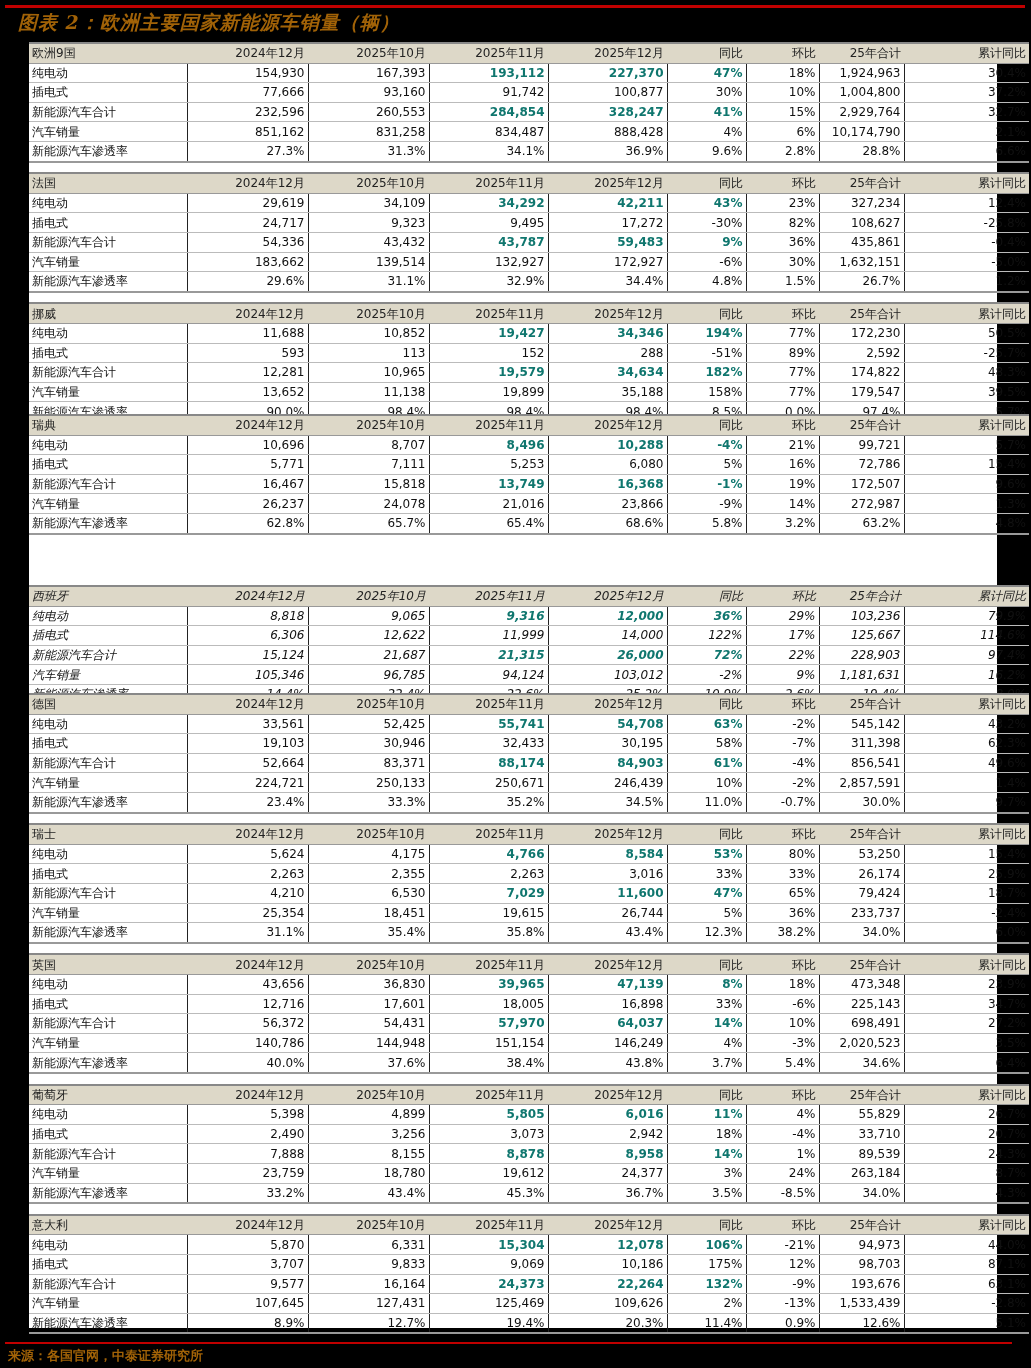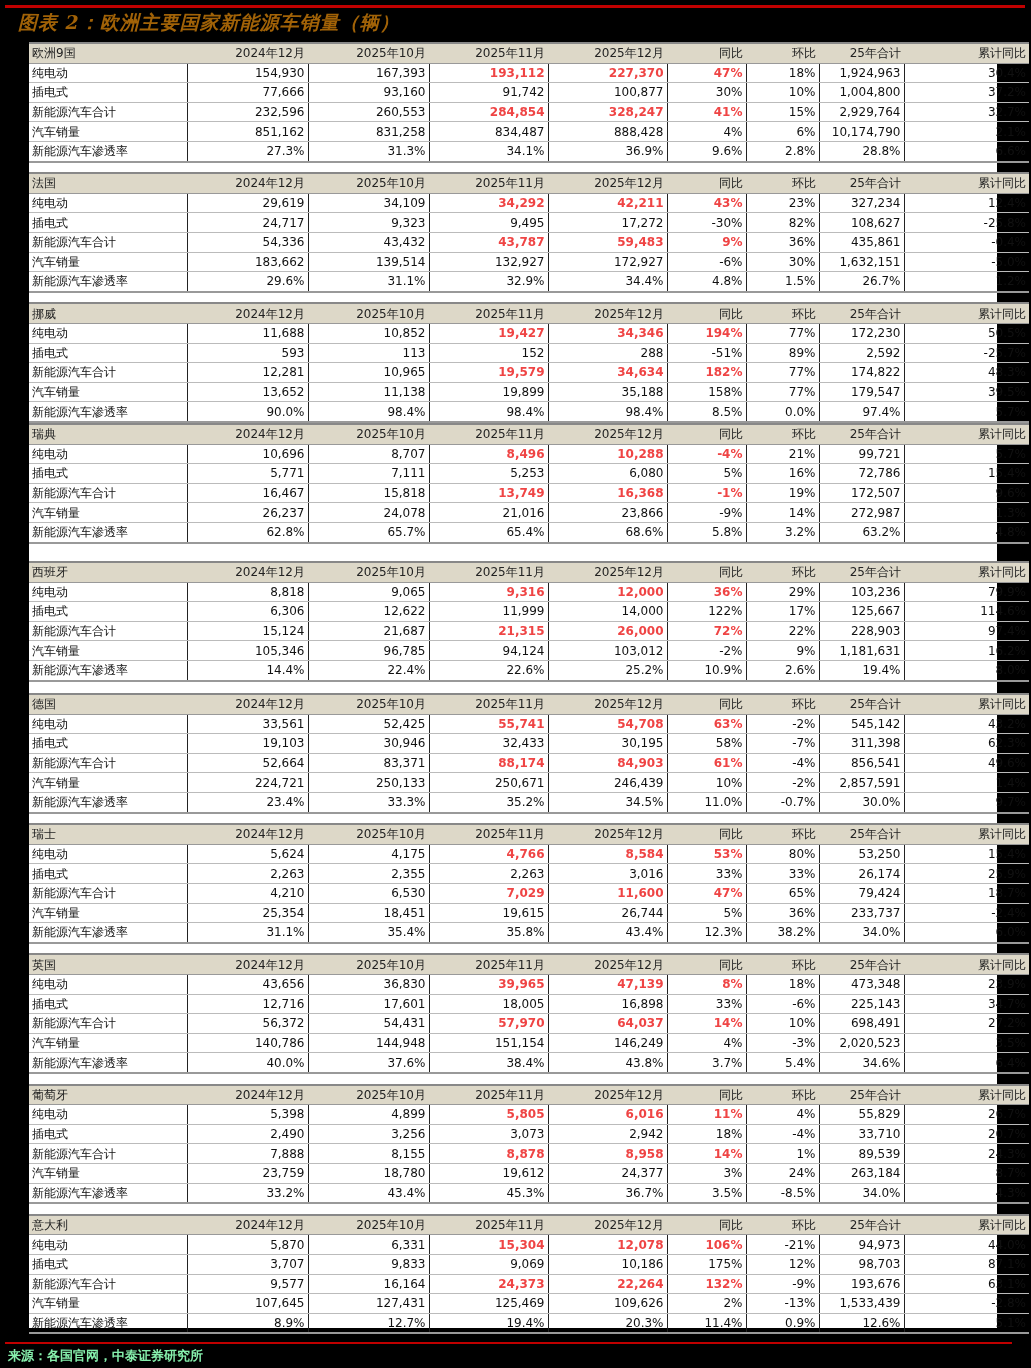--- a/index.html
+++ b/index.html
@@ -10,23 +10,23 @@
   .block{position:absolute;left:0;width:968px;}
   table{border-collapse:collapse;width:968px;table-layout:fixed;font-size:12px;}
   col.c0{width:158px;} col.c1{width:121px;} col.c2{width:121px;} col.c3{width:119px;} col.c4{width:119px;}
   col.c5{width:79px;} col.c6{width:73px;} col.c7{width:85px;} col.c8{width:125px;} col.c9{width:87px;}
   th,td{height:18.6px;padding:0 3px;white-space:nowrap;overflow:hidden;line-height:18px;}
   thead th{background:#ddd8c8;color:#222;font-weight:normal;text-align:right;border-top:2px solid #888;border-bottom:1px solid #999;}
   thead th.lbl{text-align:left;}
   tbody td{text-align:right;color:#111;border-bottom:1px solid #bbb;border-left:1px solid #222;}
   tbody td.lbl{text-align:left;border-left:none;}
   tbody tr:last-child td{border-bottom:2px solid #999;}
-  td.red{color:#ef4444;font-weight:bold;}
+  td.red{color:#0f766e;font-weight:bold;}
   .bottom-rule{position:absolute;left:5px;top:1342px;width:1007px;height:2px;background:#c00000;}
-  .source{position:absolute;left:8px;top:1347px;color:#86efac;font-family:"DejaVu Serif","Liberation Serif",serif;font-weight:bold;font-size:13px;}
+  .source{position:absolute;left:8px;top:1347px;color:#a16207;font-family:"DejaVu Serif","Liberation Serif",serif;font-weight:bold;font-size:13px;}
 </style>
 </head>
 <body>
 
 <div class="top-rule"></div>
 <div class="title">图表 2：欧洲主要国家新能源车销量（辆）</div>
 
 <div class="panel" id="panel">
     <div class="block" style="top: 0px;">
       <table>
@@ -279,21 +279,21 @@
             <td class="">98.4%</td>
             <td class="">98.4%</td>
             <td class="">8.5%</td>
             <td class="">0.0%</td>
             <td class="">97.4%</td>
             <td class="">5.7%</td>
           </tr>
         </tbody>
       </table>
     </div>
-    <div class="block" style="top: 381px;">
+    <div class="block" style="top: 372px;">
       <table>
         <colgroup>
           <col class="c0">
           <col class="c1">
           <col class="c2">
           <col class="c3">
           <col class="c4">
           <col class="c5">
           <col class="c6">
           <col class="c7">
@@ -365,21 +365,21 @@
             <td class="">65.4%</td>
             <td class="">68.6%</td>
             <td class="">5.8%</td>
             <td class="">3.2%</td>
             <td class="">63.2%</td>
             <td class="">4.8%</td>
           </tr>
         </tbody>
       </table>
     </div>
-    <div class="block" style="top: 519px;">
+    <div class="block" style="top: 543px; font-style: italic;">
       <table>
         <colgroup>
           <col class="c0">
           <col class="c1">
           <col class="c2">
           <col class="c3">
           <col class="c4">
           <col class="c5">
           <col class="c6">
           <col class="c7">

